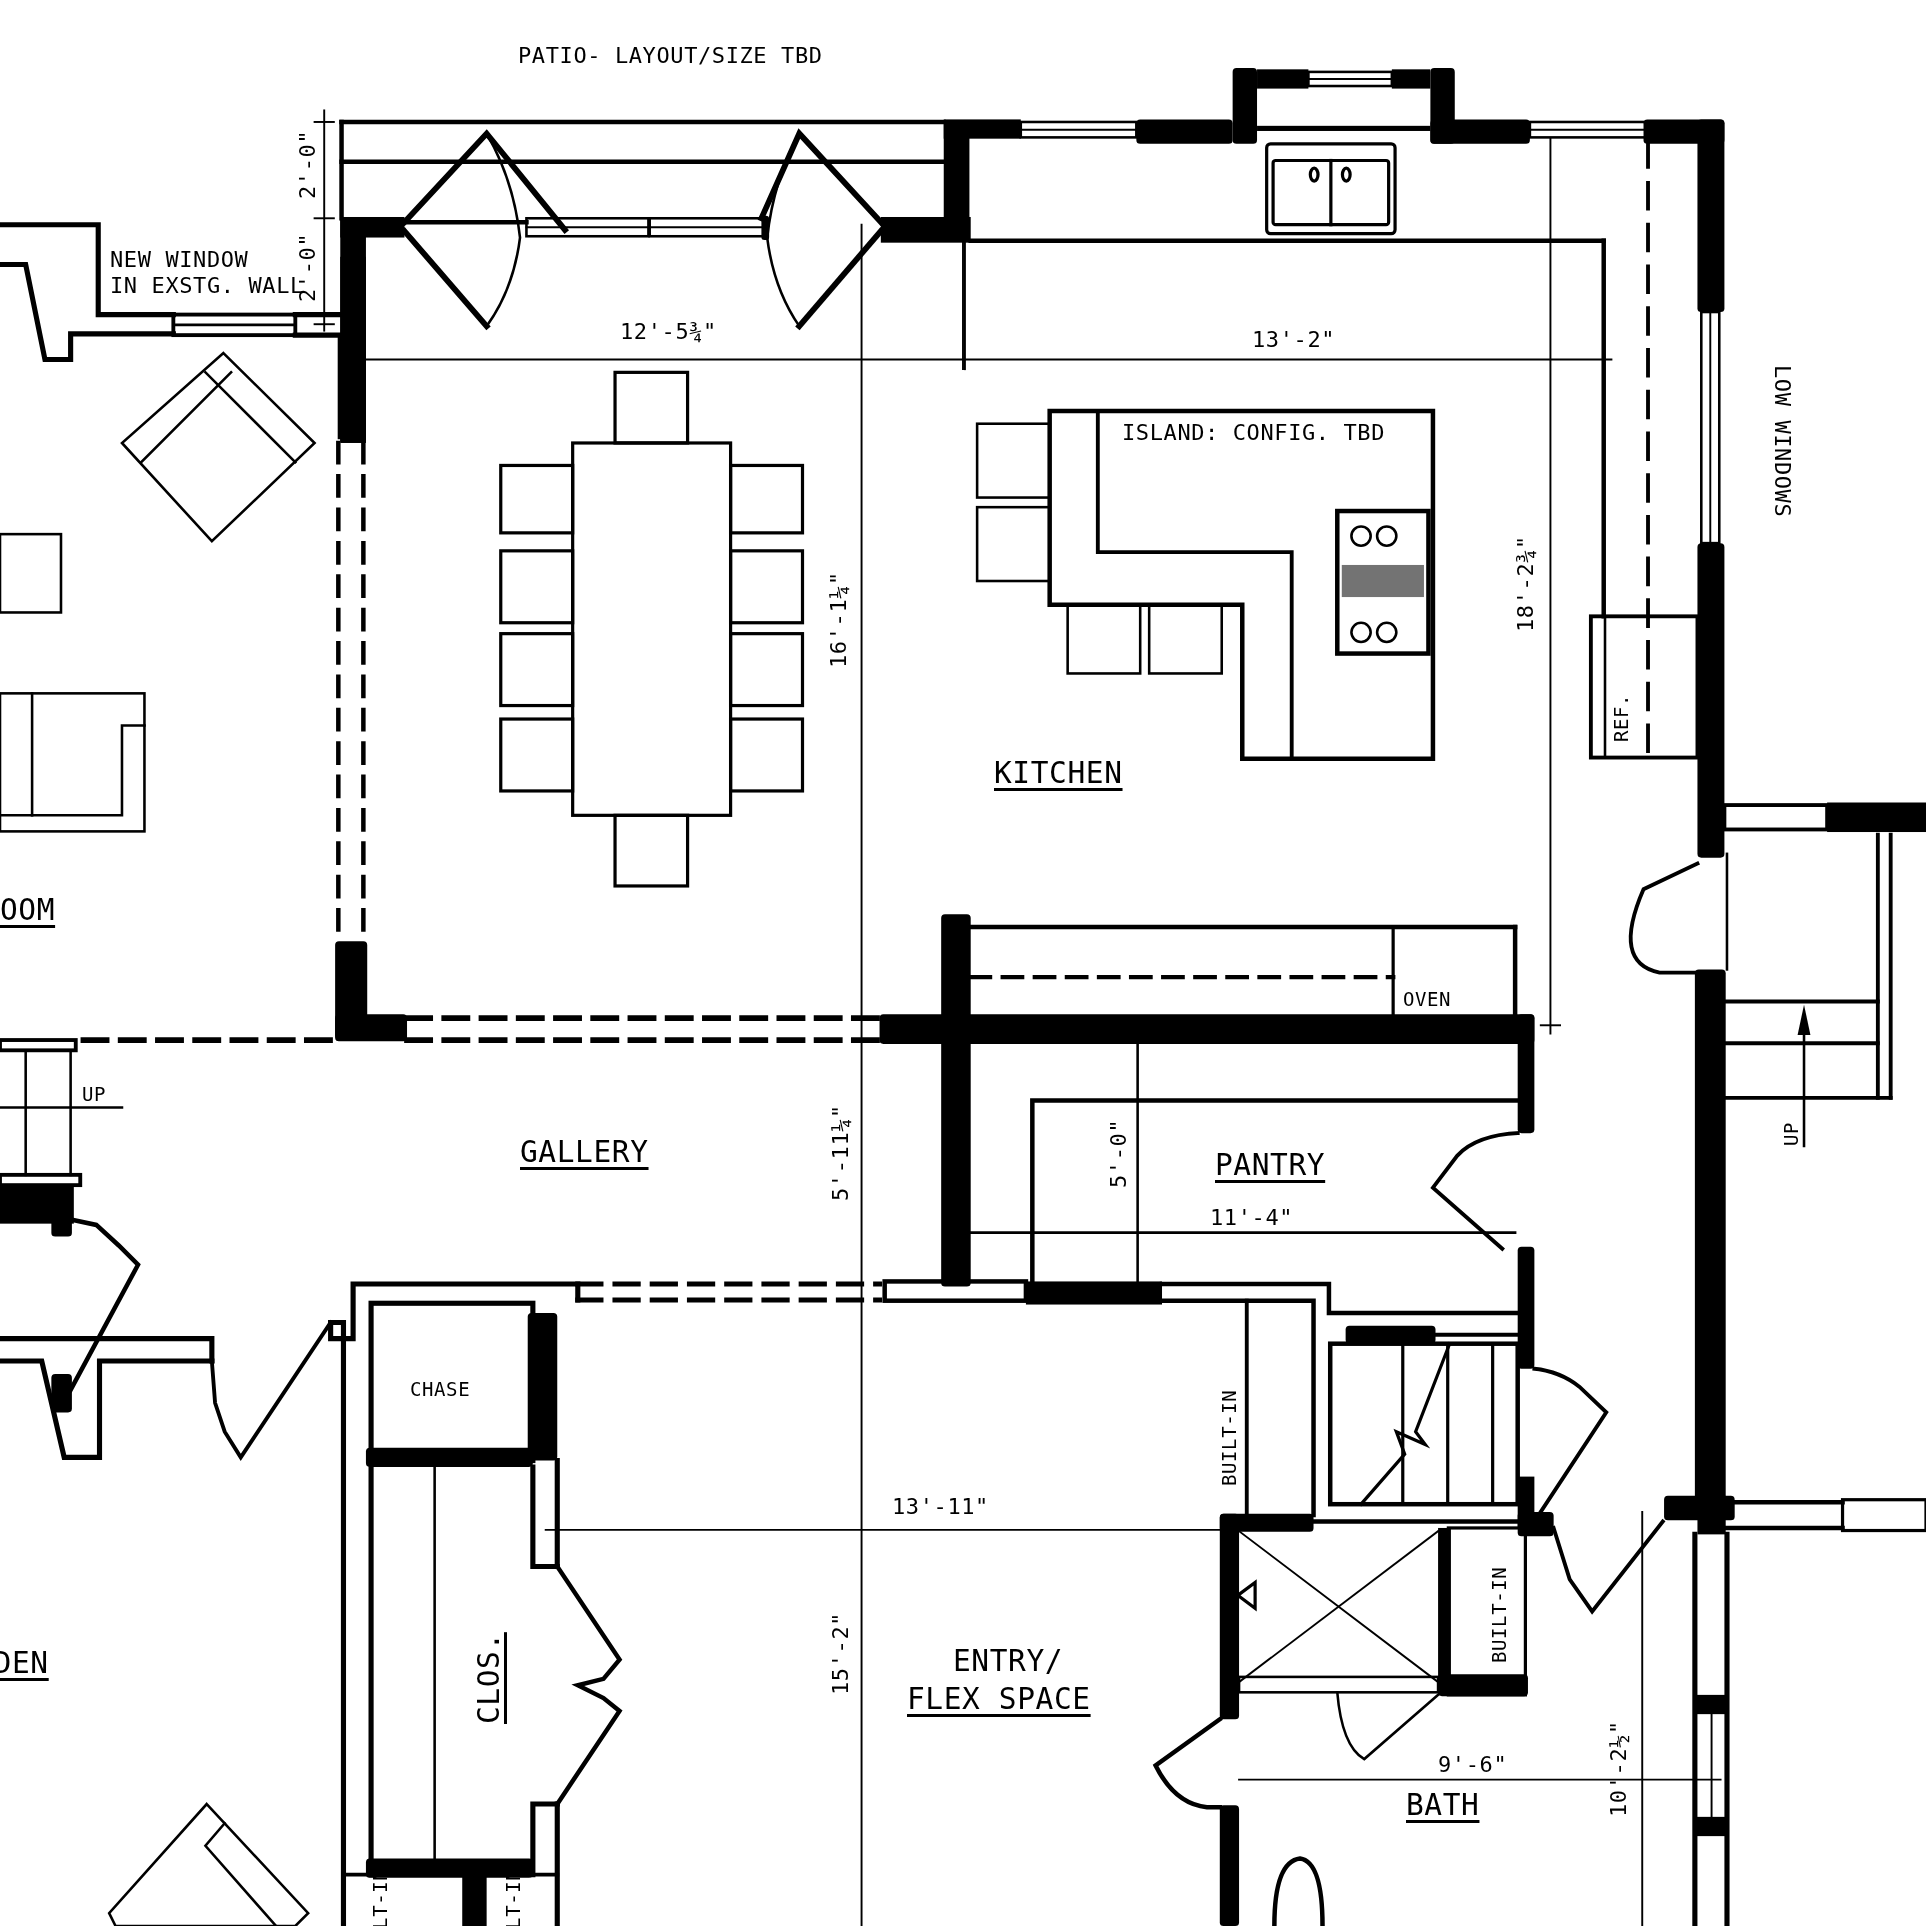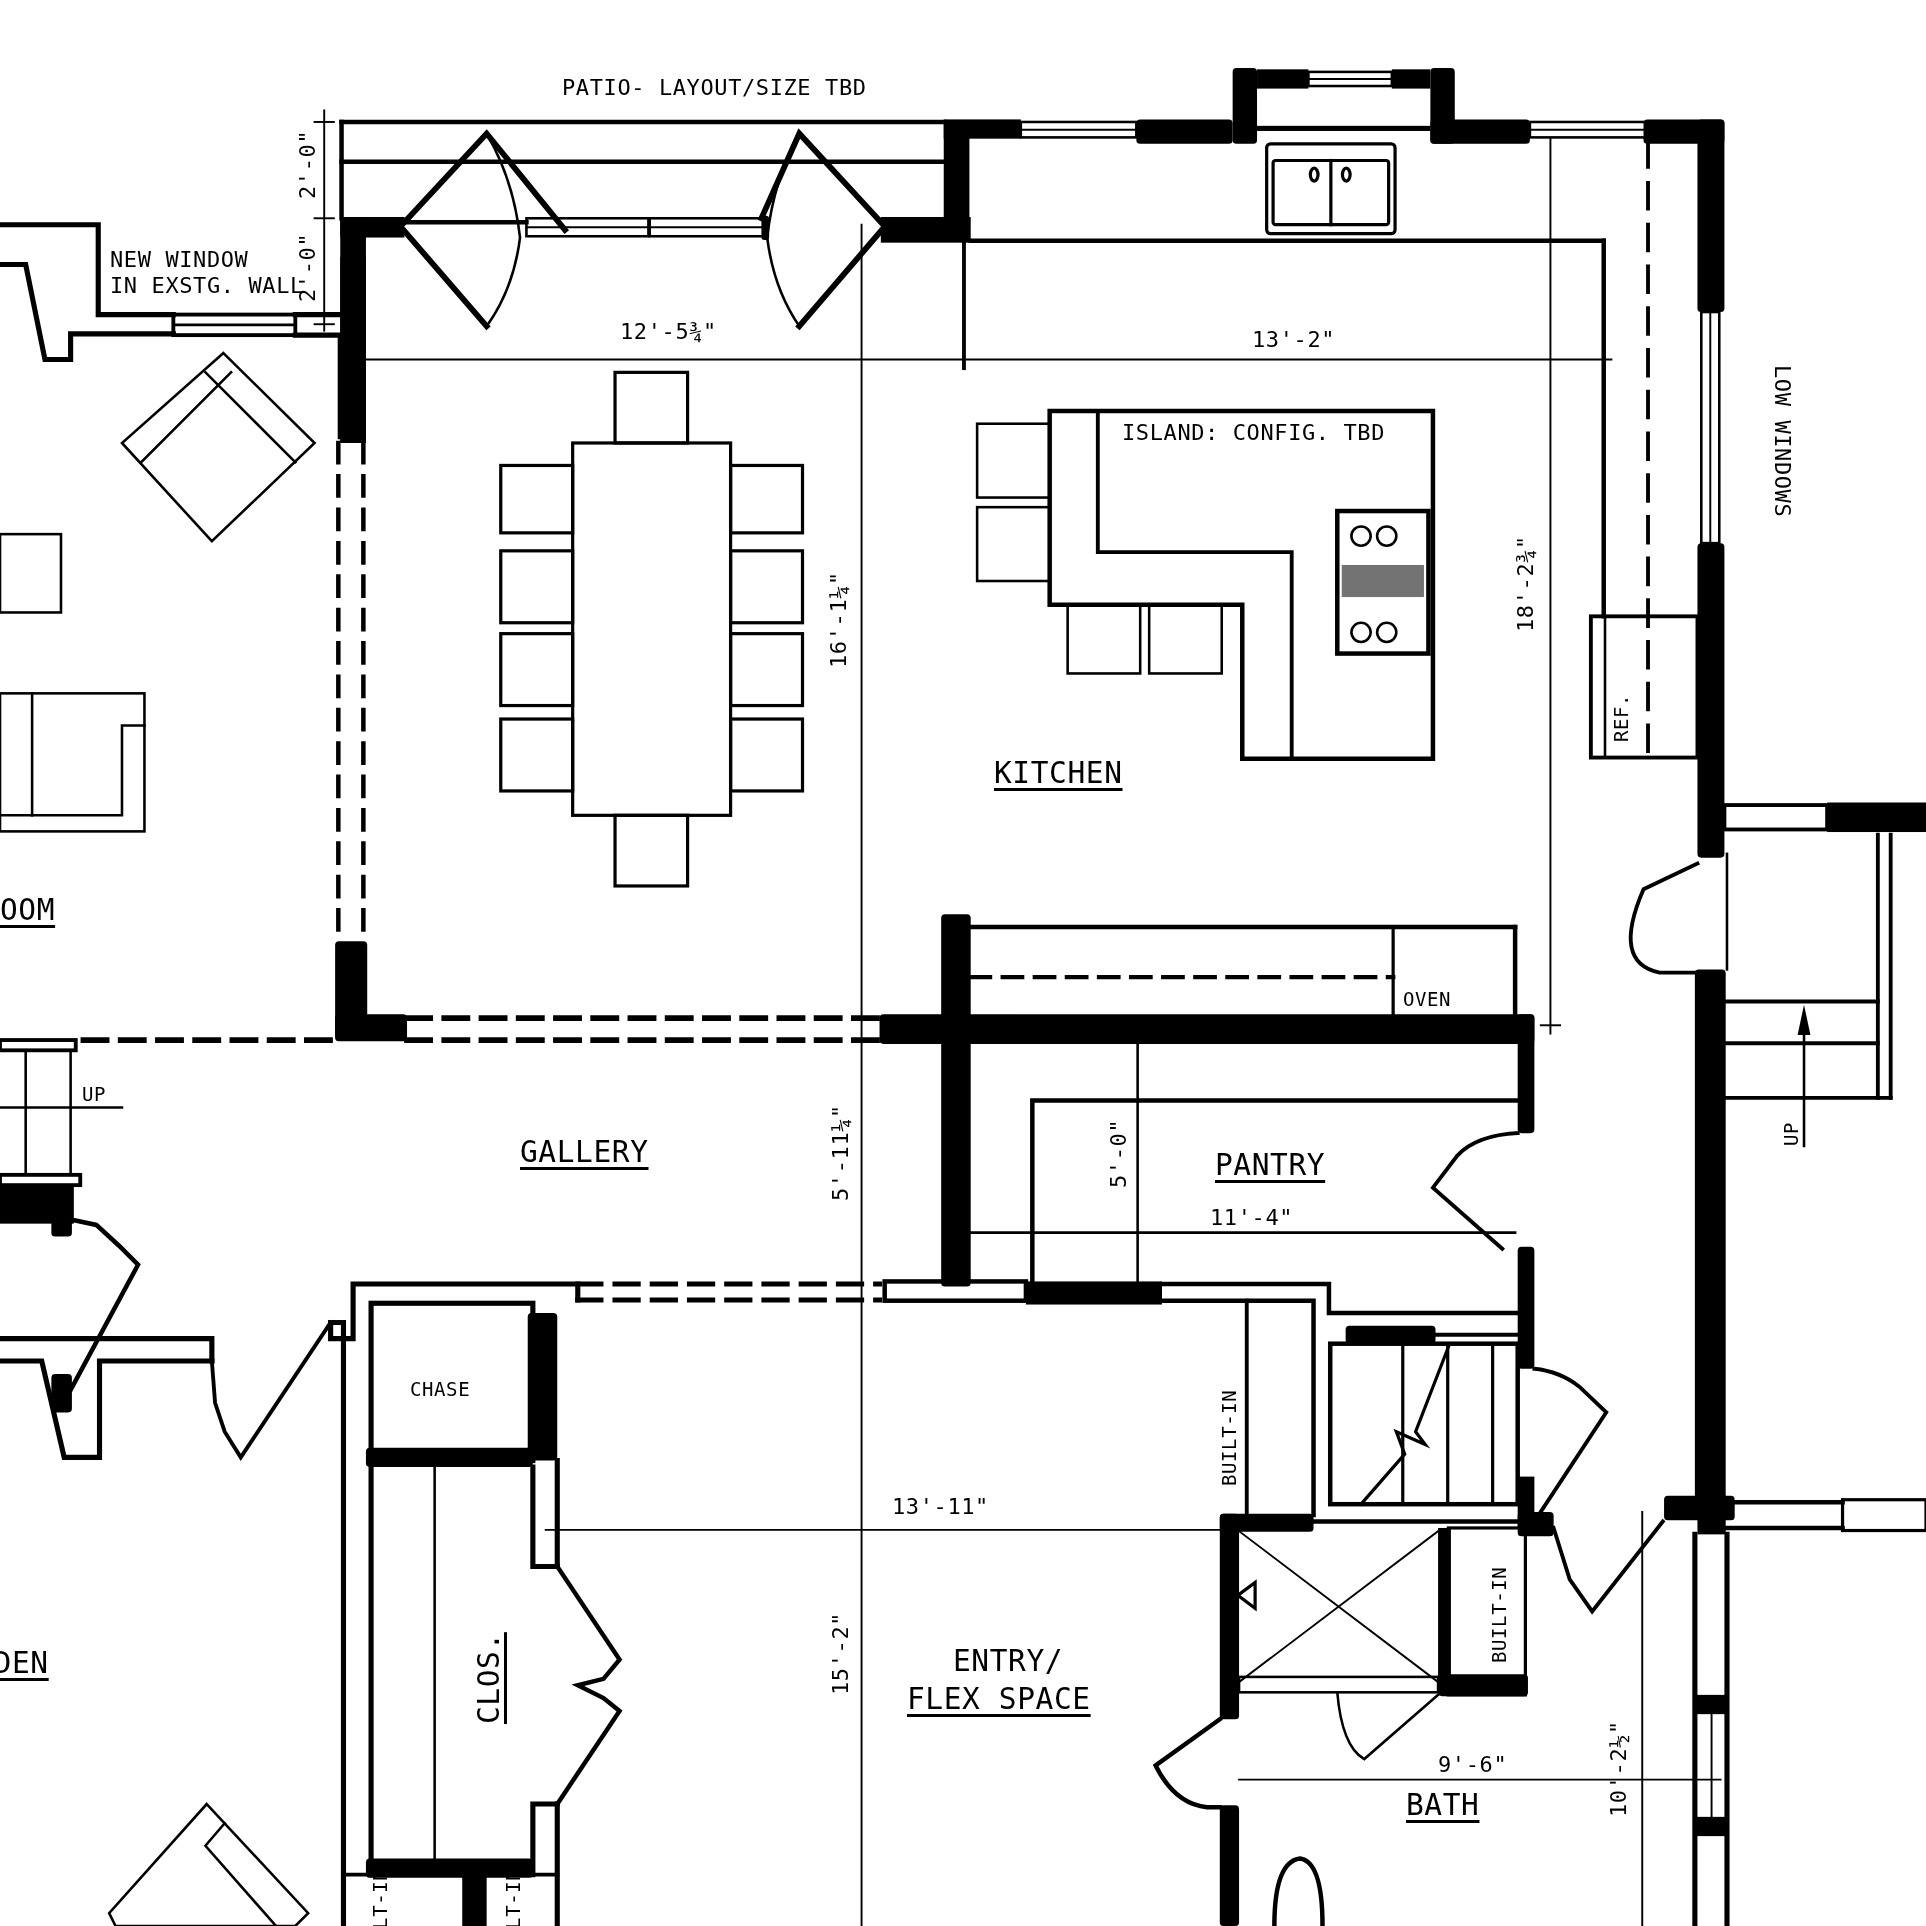--- a/index.html
+++ b/index.html
@@ -285,21 +285,21 @@
       <line x1="1500" y1="375" x2="1500" y2="575"></line>
       <line x1="2415" y1="215" x2="2415" y2="1610"></line>
       <line x1="2400" y1="1597" x2="2430" y2="1597"></line>
       <line x1="850" y1="2383" x2="1900" y2="2383"></line>
       <line x1="2558" y1="2355" x2="2558" y2="3000"></line>
       <line x1="1930" y1="2772" x2="2680" y2="2772"></line>
     </g>
   </g>
 </svg>
 
-<div class="lbl note" style="left:562px;top:45px;margin-top:32px;">PATIO- LAYOUT/SIZE TBD</div>
+<div class="lbl note" style="left:518px;top:45px;">PATIO- LAYOUT/SIZE TBD</div>
 <div class="lbl note" style="left:110px;top:249px;">NEW WINDOW</div>
 <div class="lbl note" style="left:110px;top:275px;">IN EXSTG. WALL</div>
 <div class="lbl note" style="left:1122px;top:422px;">ISLAND: CONFIG. TBD</div>
 <div class="lbl note rot90" style="left:1793px;top:365px;">LOW WINDOWS</div>
 <div class="lbl small" style="left:1403px;top:990px;">OVEN</div>
 <div class="lbl small rot" style="left:1612px;top:742px;">REF.</div>
 <div class="lbl small" style="left:410px;top:1368px;margin-top:12px;">CHASE</div>
 <div class="lbl small rot" style="left:1220px;top:1486px;">BUILT-IN</div>
 <div class="lbl small rot" style="left:1490px;top:1663px;">BUILT-IN</div>
 <div class="lbl small rot" style="left:371px;top:1965px;">BUILT-IN</div>

